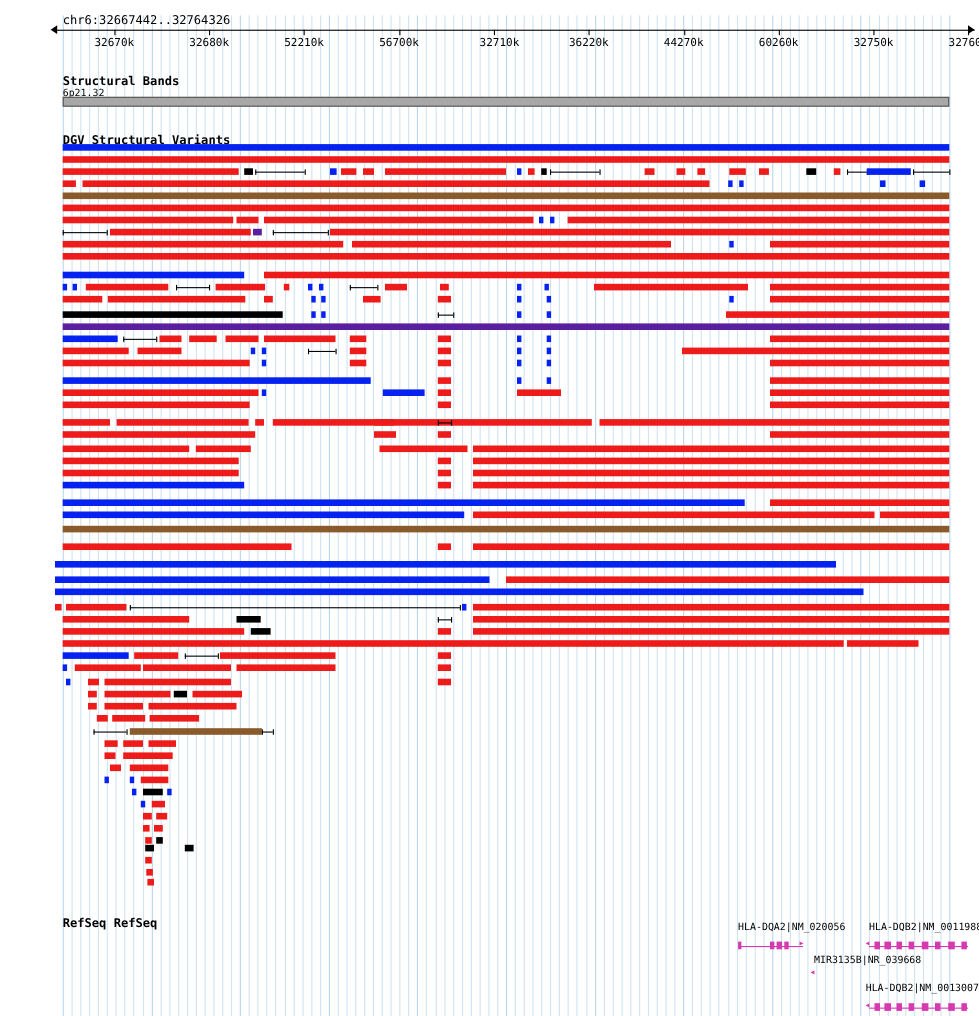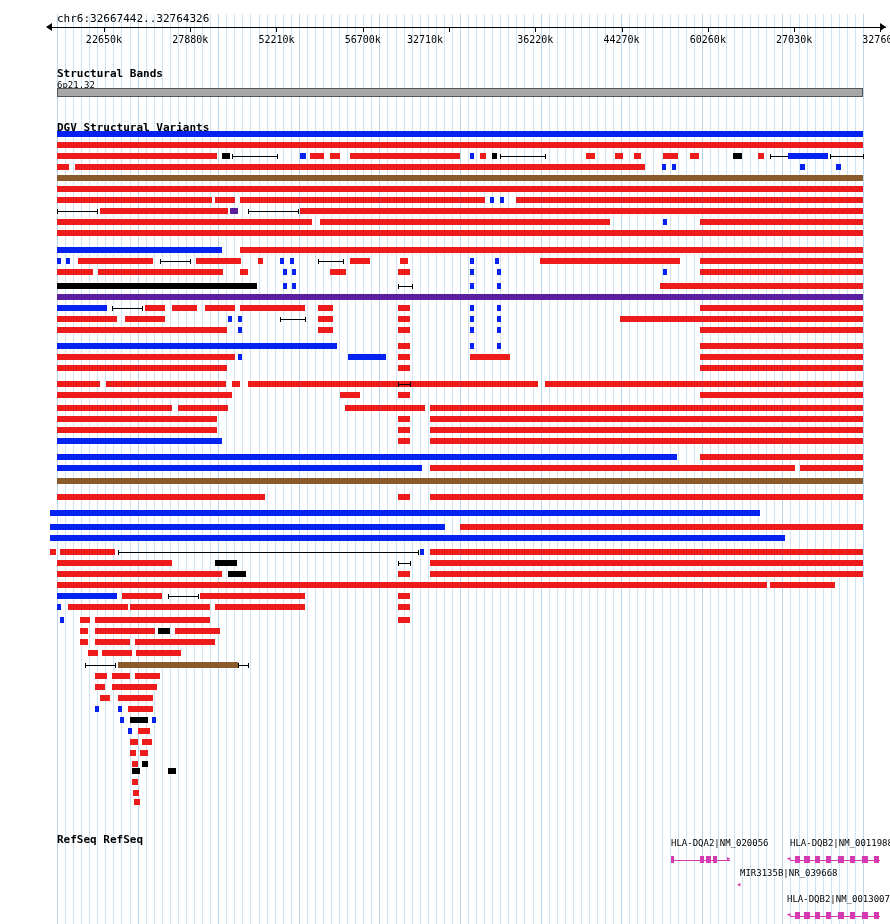--- a/index.html
+++ b/index.html
@@ -141,37 +141,37 @@
       <div class="gridline major" style="left: 863px;"></div>
     </div>
 
   <div class="loc-label">chr6:32667442..32764326</div>
 
   <div class="axis"></div>
   <div class="axis-arrow-l"></div>
   <div class="axis-arrow-r"></div>
   <div id="ticks">
       <div class="tick" style="left: 103.922px;"></div>
-      <div class="tick-label" style="left: 103.922px;">22650k</div>
+      <div class="tick-label" style="left: 103.922px;">32670k</div>
       <div class="tick" style="left: 190.197px;"></div>
-      <div class="tick-label" style="left: 190.197px;">27880k</div>
+      <div class="tick-label" style="left: 190.197px;">32680k</div>
       <div class="tick" style="left: 276.472px;"></div>
       <div class="tick-label" style="left: 276.472px;">52210k</div>
       <div class="tick" style="left: 362.748px;"></div>
       <div class="tick-label" style="left: 362.748px;">56700k</div>
       <div class="tick" style="left: 449.023px;"></div>
-      <div class="tick-label" style="left: 425px;">32710k</div>
+      <div class="tick-label" style="left: 454px;">32710k</div>
       <div class="tick" style="left: 535.298px;"></div>
       <div class="tick-label" style="left: 535.298px;">36220k</div>
       <div class="tick" style="left: 621.573px;"></div>
       <div class="tick-label" style="left: 621.573px;">44270k</div>
       <div class="tick" style="left: 707.848px;"></div>
       <div class="tick-label" style="left: 707.848px;">60260k</div>
       <div class="tick" style="left: 794.124px;"></div>
-      <div class="tick-label" style="left: 794.124px;">27030k</div>
+      <div class="tick-label" style="left: 794.124px;">32750k</div>
       <div class="tick" style="left: 880.399px;"></div>
       <div class="tick-label" style="left: 880.399px;">32760k</div>
     </div>
 
   <div class="section-title" style="left:57px;top:67px;">Structural Bands</div>
   <div class="small-label" style="left:57px;top:80px;">6p21.32</div>
   <div class="cyto-bar"></div>
 
   <div class="section-title" style="left:57px;top:121px;">DGV Structural Variants</div>
   <div id="sv-layer">

